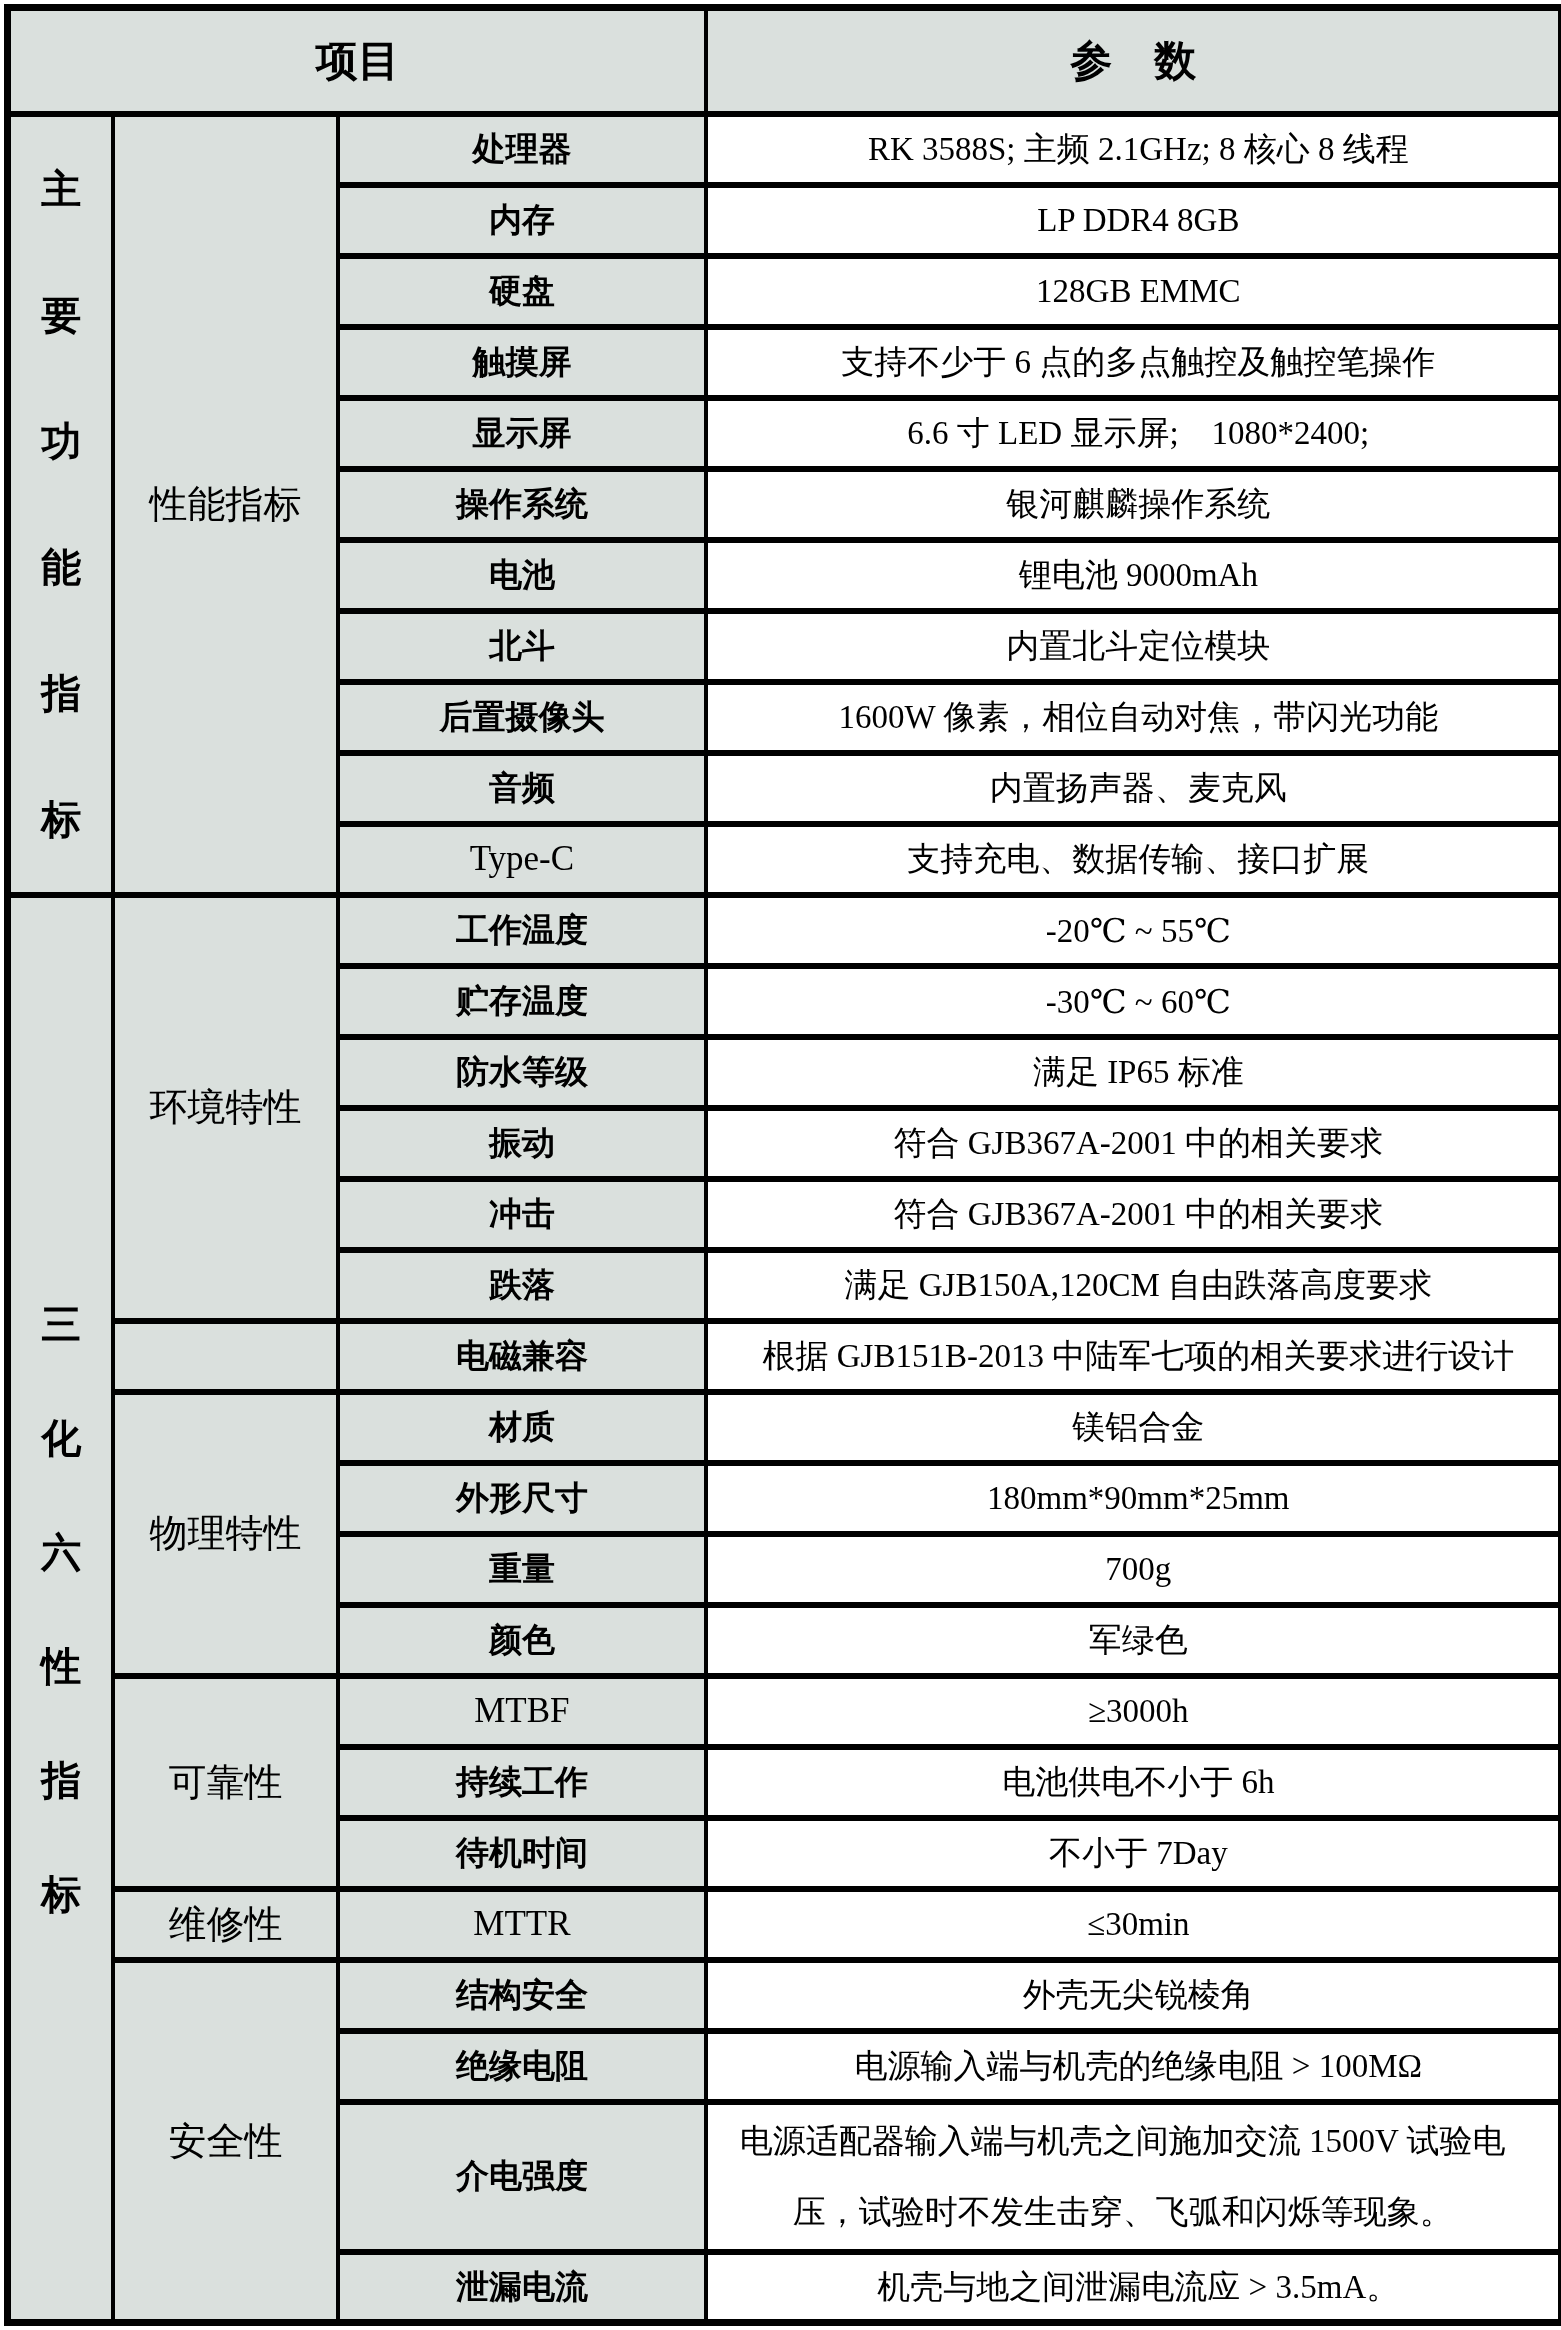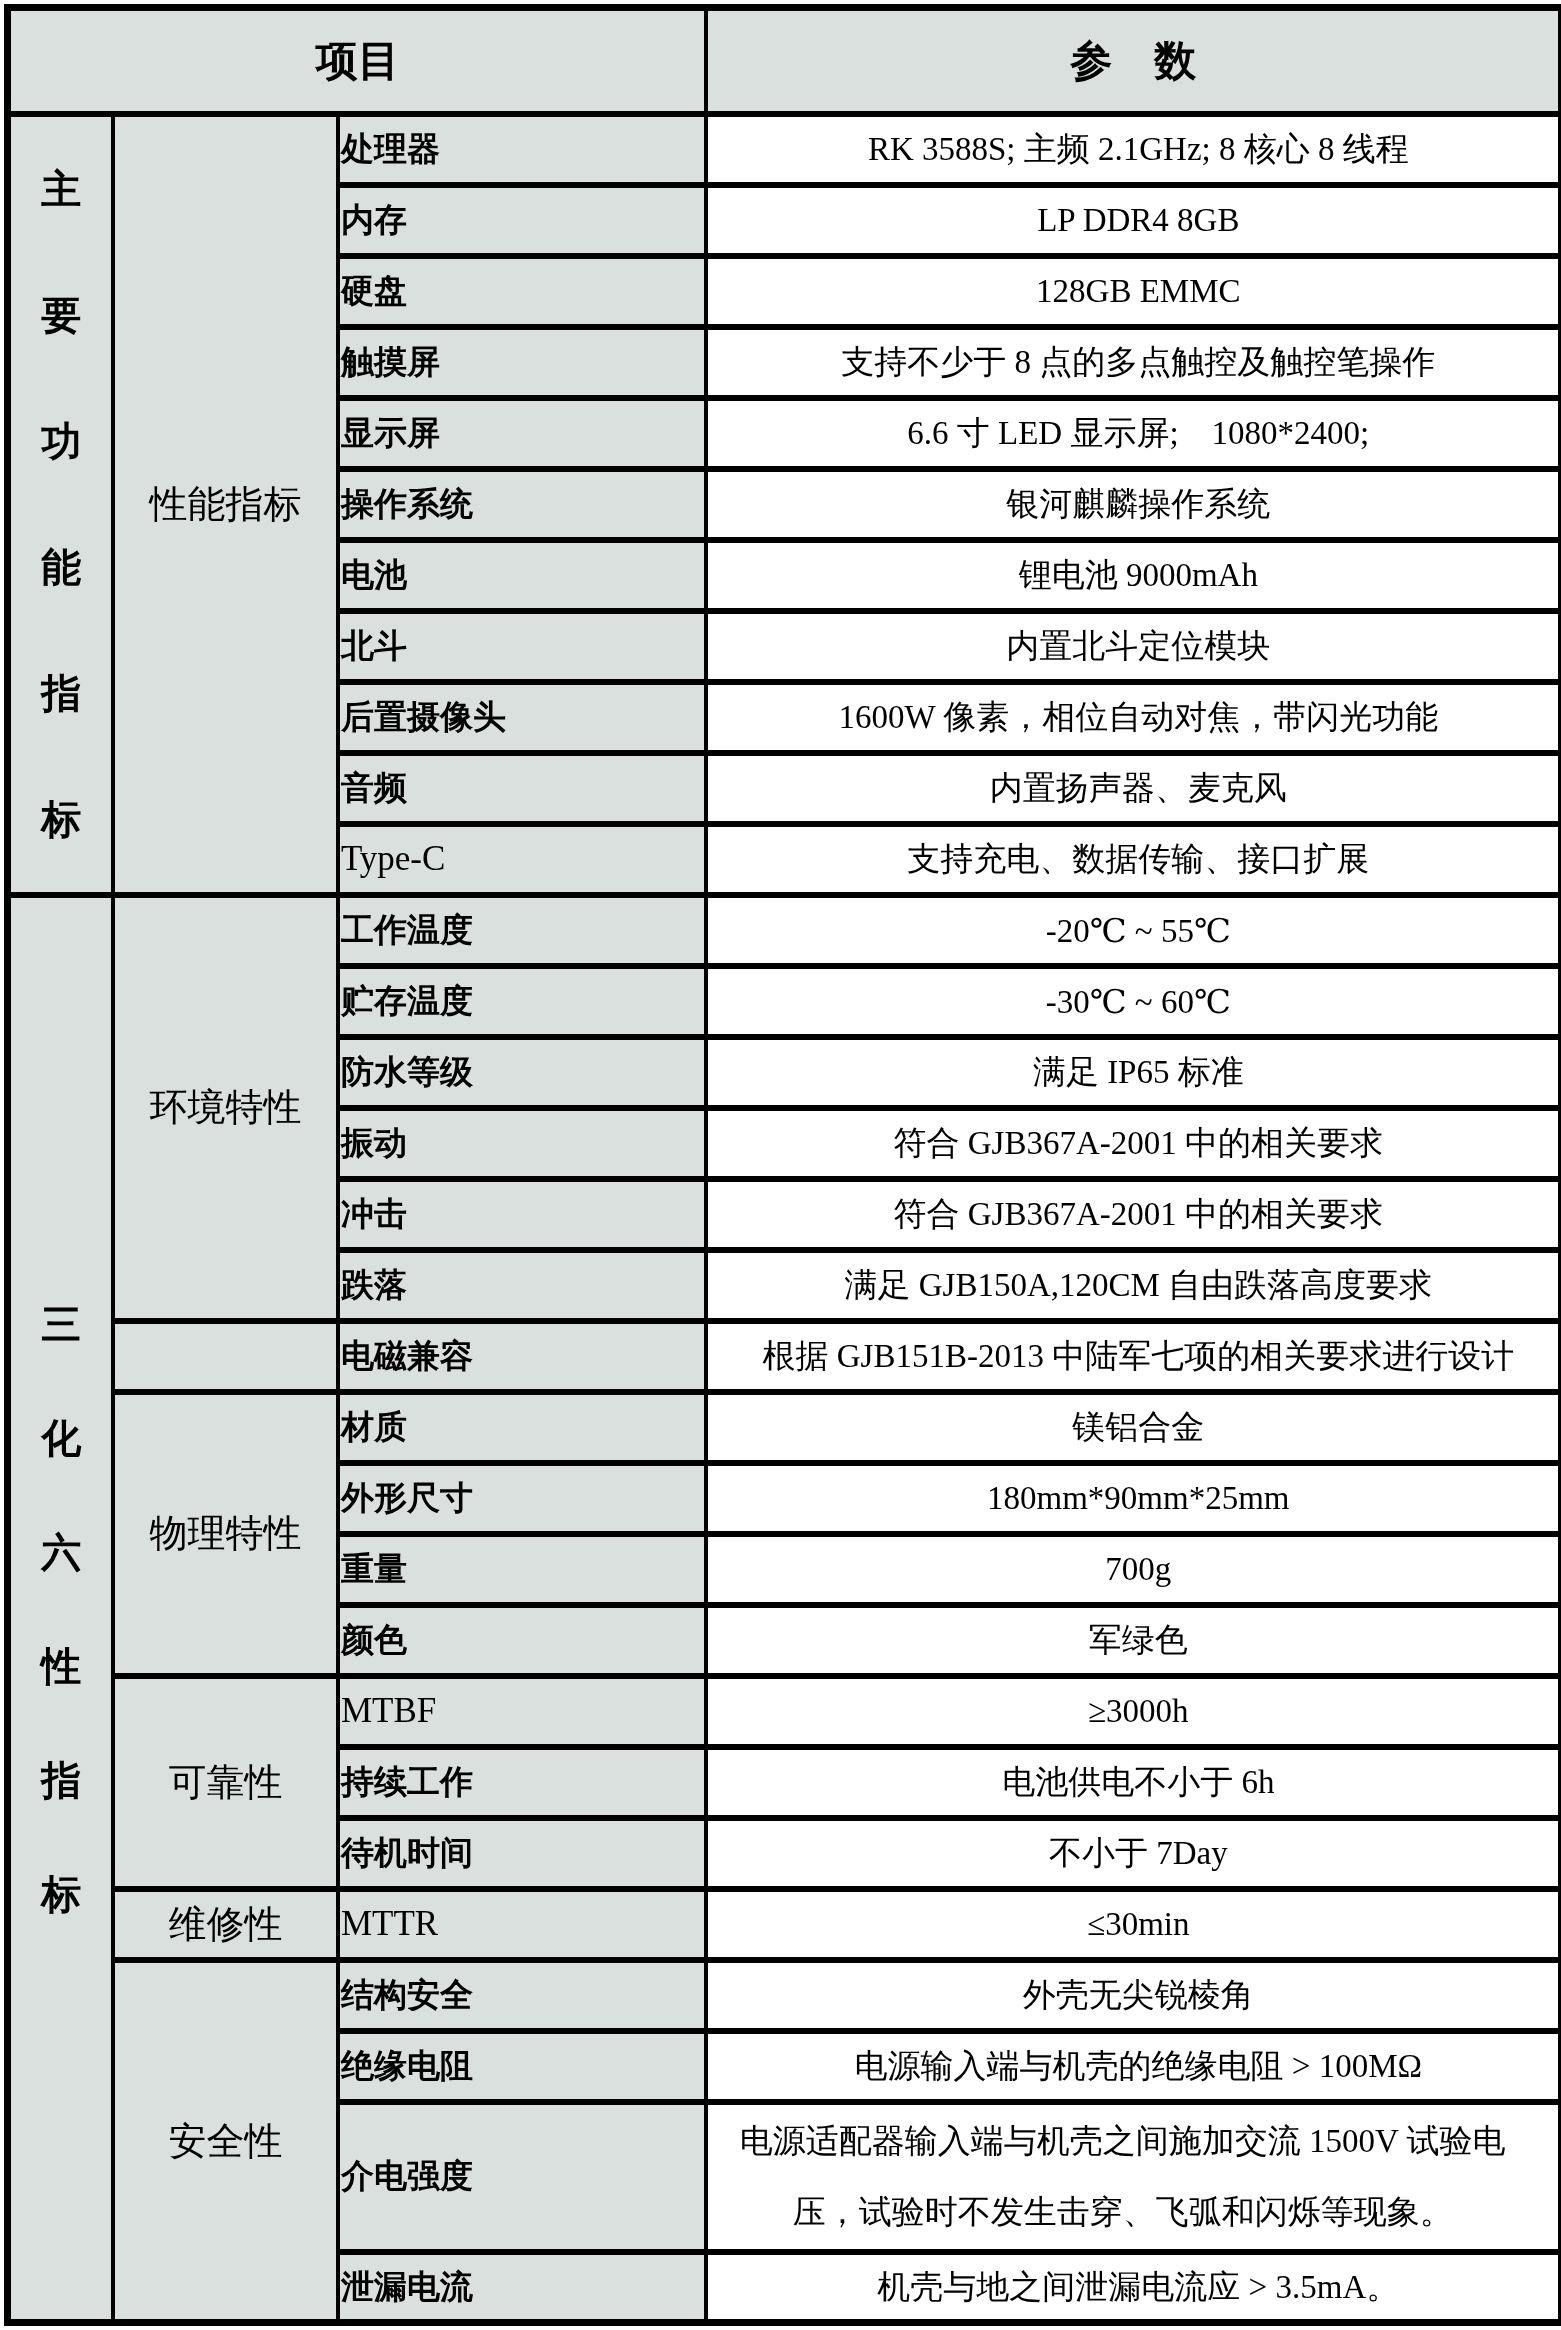--- a/index.html
+++ b/index.html
@@ -57,21 +57,21 @@
   }
   
   td.cat {
     text-align: center;
     font-weight: normal;
     font-size: 38px;
     color: #000000;
   }
   
   td.item {
-    text-align: left;
+    text-align: center;
     font-weight: bold;
     font-size: 33px;
     color: #000000;
   }
   td.item.latin {
     font-family: "Liberation Serif", "DejaVu Serif", serif;
     font-weight: normal;
     font-size: 35px;
   }
   
@@ -125,21 +125,21 @@
     <tr class="r">
       <td class="grey item">内存</td>
       <td class="val">LP DDR4 8GB</td>
     </tr>
     <tr class="r">
       <td class="grey item">硬盘</td>
       <td class="val">128GB EMMC</td>
     </tr>
     <tr class="r">
       <td class="grey item">触摸屏</td>
-      <td class="val">支持不少于 8 点的多点触控及触控笔操作</td>
+      <td class="val">支持不少于 6 点的多点触控及触控笔操作</td>
     </tr>
     <tr class="r">
       <td class="grey item">显示屏</td>
       <td class="val">6.6 寸 LED 显示屏;　1080*2400;</td>
     </tr>
     <tr class="r">
       <td class="grey item">操作系统</td>
       <td class="val">银河麒麟操作系统</td>
     </tr>
     <tr class="r">

